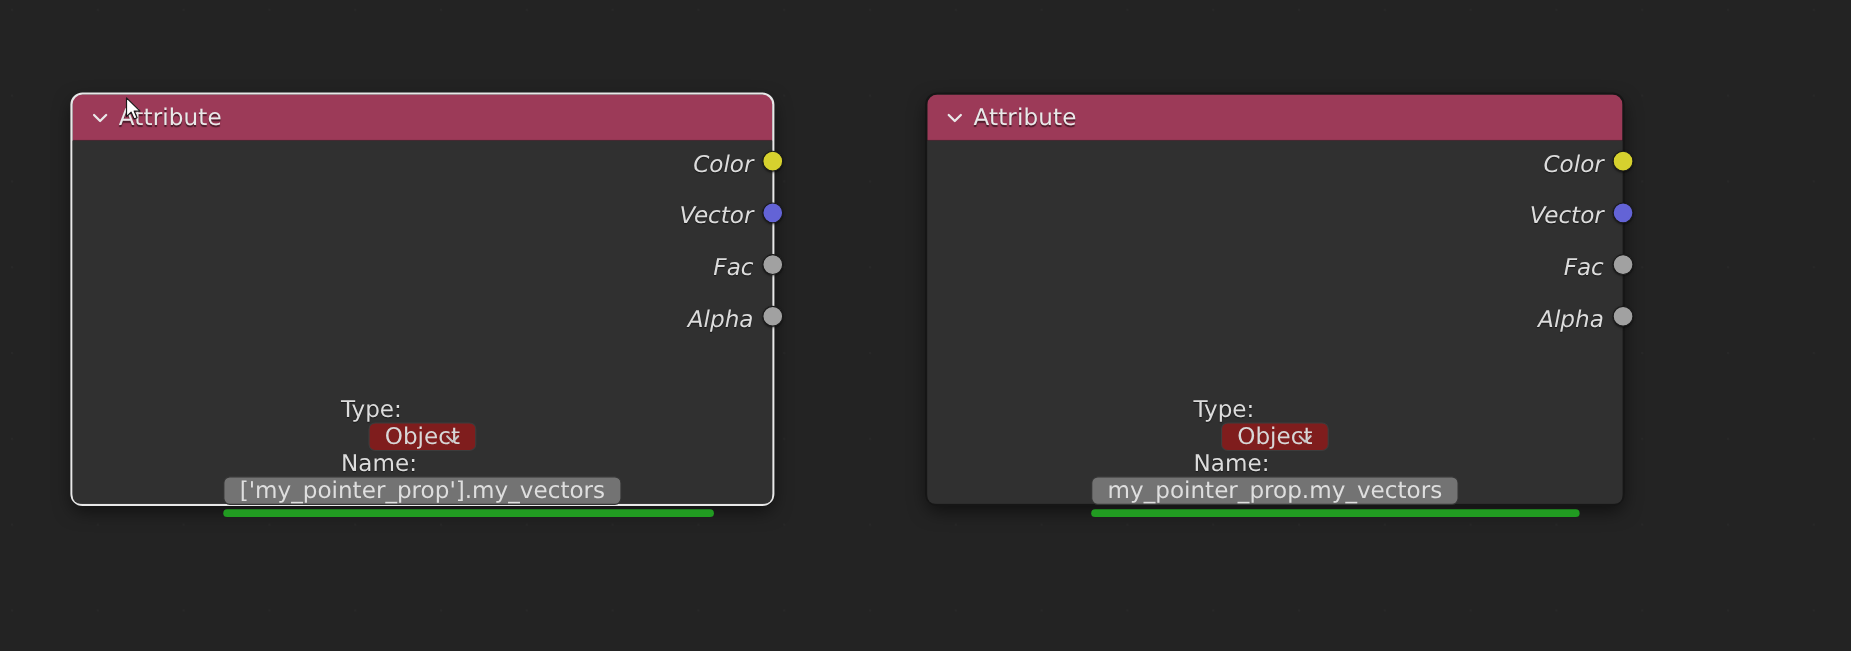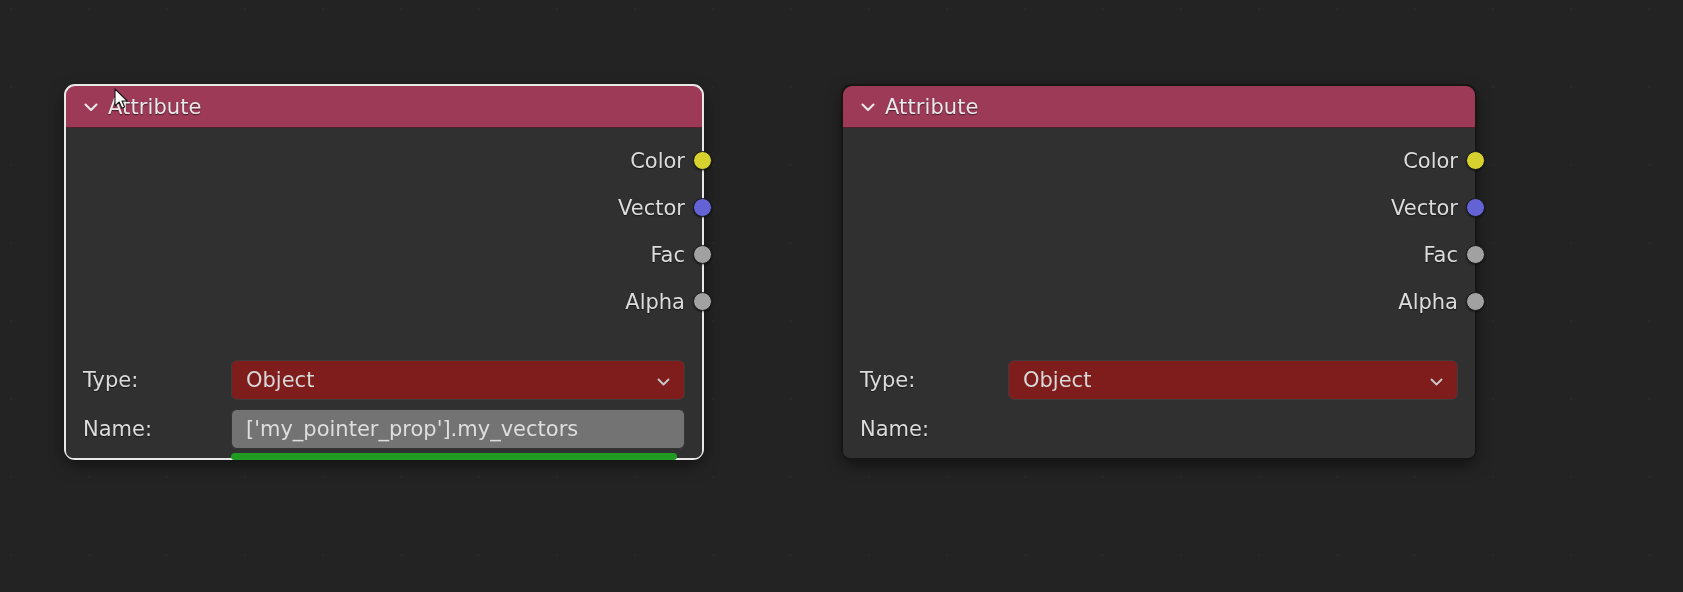--- a/index.html
+++ b/index.html
@@ -70,24 +70,25 @@
 
   
   .sockets {
     padding-top:9px;
     display:flex;
     flex-direction:column;
   }
   .socket-row {
     height:47px;
     display:flex;
-    align-items:center;
+    align-items:flex-start;
     justify-content:flex-end;
     padding-right:17px;
     position:relative;
+    font-style:italic;
   }
   .socket-label {
     color:#dcdcdc;
     font-size:21px;
     text-shadow:0 1px 1px rgba(0,0,0,0.5);
     white-space:nowrap;
   }
   .socket-dot {
     position:absolute;
     right:-10px;
@@ -103,20 +104,21 @@
     padding:0 17px 0 17px;
     display:flex;
     flex-direction:column;
     gap:9px;
     padding-bottom:9px;
   }
   .prop-row {
     display:flex;
     align-items:center;
     height:40px;
+    flex-direction:column;
   }
   .prop-label {
     color:#dcdcdc;
     font-size:21px;
     width:148px;
     flex:0 0 auto;
     text-shadow:0 1px 1px rgba(0,0,0,0.5);
   }
   .prop-control {
     flex:1 1 auto;
@@ -286,20 +288,26 @@
               <svg viewBox="0 0 17 17" width="17" height="17">
                 <path d="M3.5 6 L8.5 11 L13.5 6" fill="none" stroke="#c8c8c8" stroke-width="1.9" stroke-linecap="round" stroke-linejoin="round"></path>
               </svg>
             </span>
           </div>
         </div>
       </div>
 
       <div class="prop-row">
         <span class="prop-label">Name:</span>
+        <div class="prop-control">
+          <div class="textfield">
+            <span>my_pointer_prop.my_vectors</span>
+          </div>
+          <div class="green-underline" style="width:444px;"></div>
+        </div>
       </div>
 
     </div>
   </div>
 </div>
 
 <div style="position:absolute; left:114px; top:88px; width:16px; height:24px; pointer-events:none;">
   <svg viewBox="0 0 16 24" width="16" height="24">
     <path d="M1 1 L1 18 L5.2 14 L7.9 20.2 L10.6 19 L8 13 L13.3 13 Z" fill="#ffffff" stroke="#1a1a1a" stroke-width="1.1" stroke-linejoin="round"></path>
   </svg>

